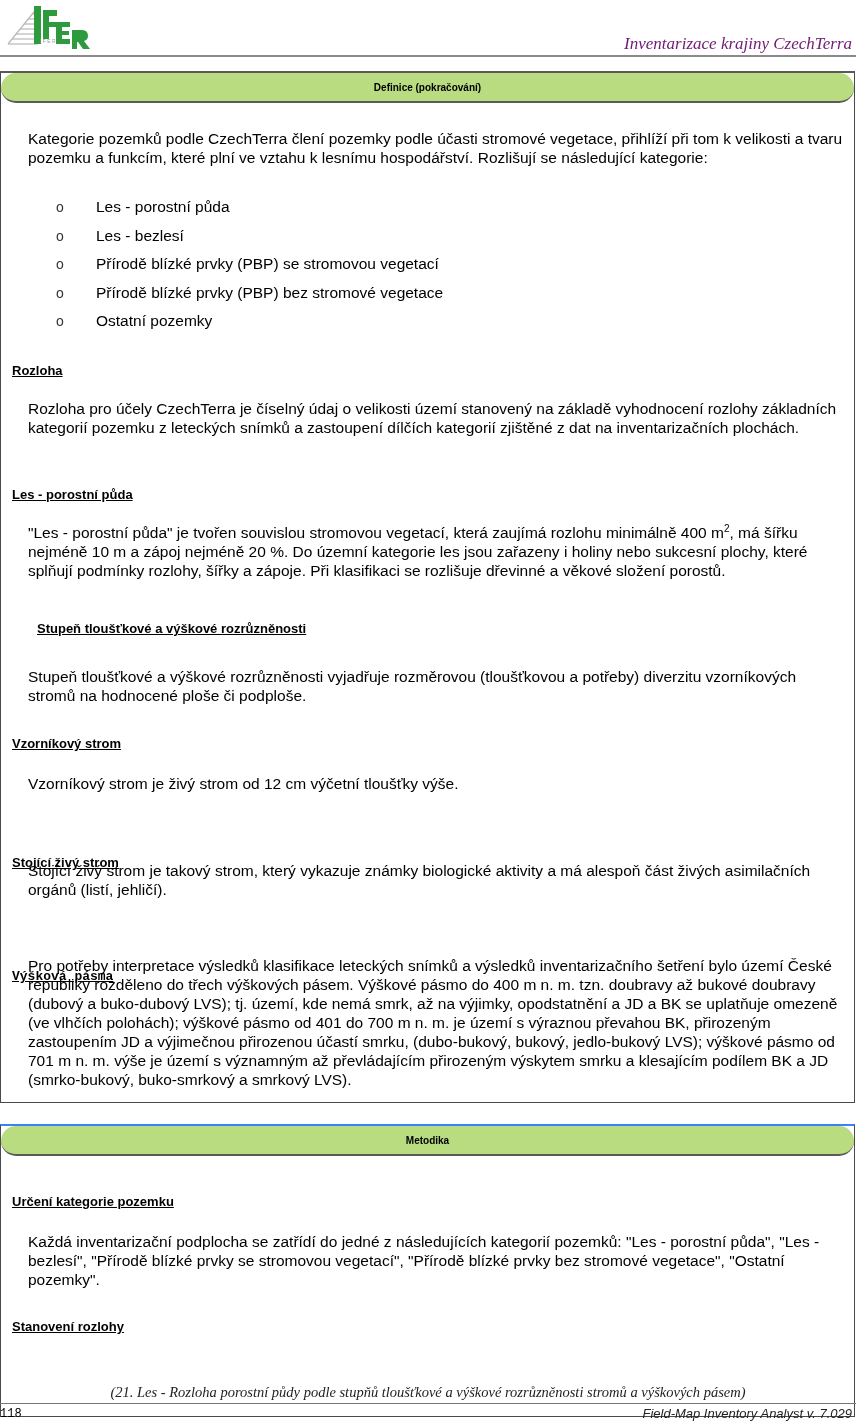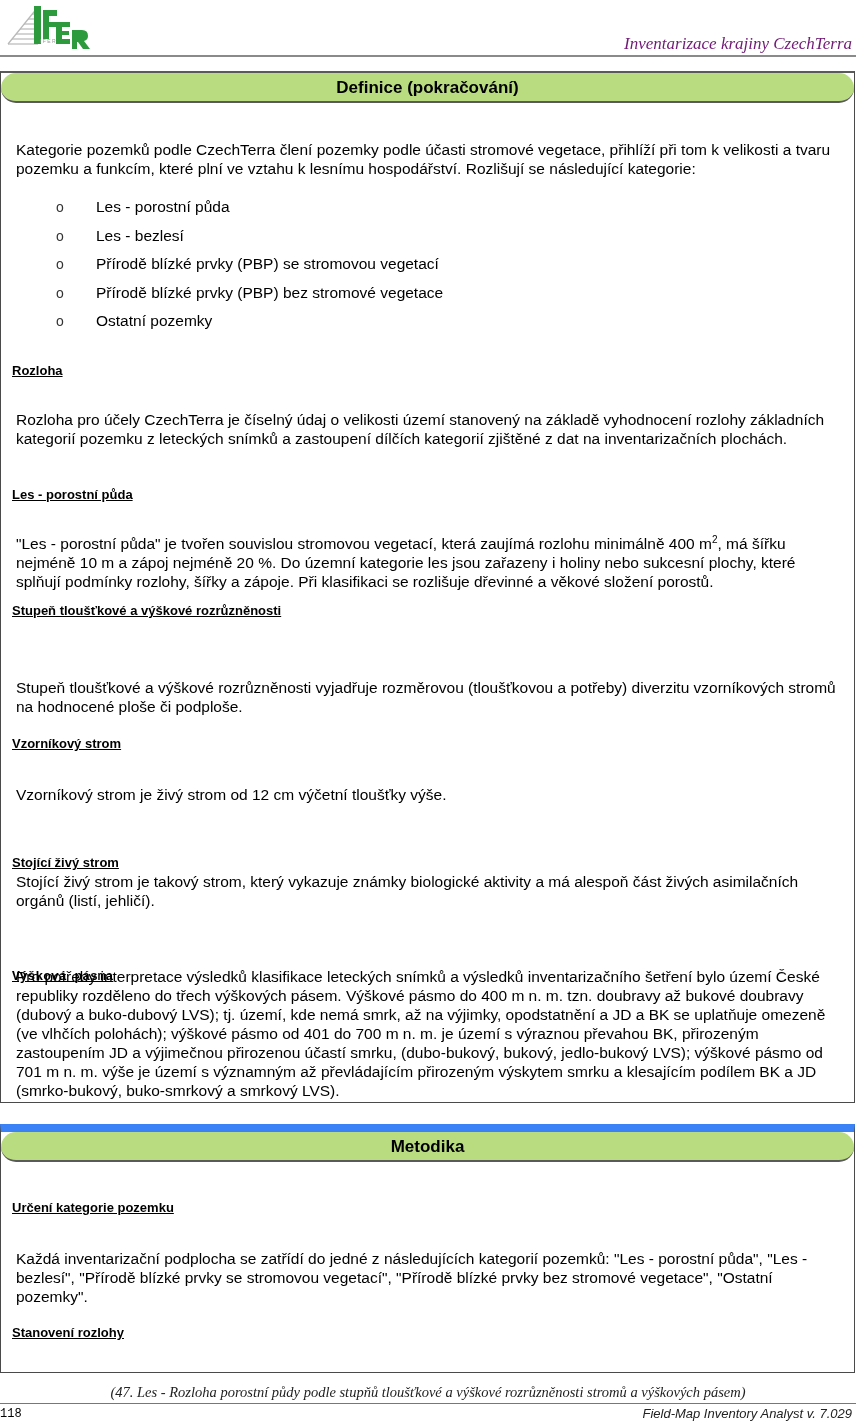--- a/index.html
+++ b/index.html
@@ -12,27 +12,27 @@
       font-family: "Liberation Serif", serif; font-style: italic; font-size: 17px; color: #701a75;
     }
     .header-rule { position: absolute; left: 0; right: 0; top: 55px; height: 2px; background: #8a8a8a; }
 
     .box {
       position: absolute; left: 0; width: 855px;
       border: 1px solid #4a4a4a; background: #fff;
     }
     .box-head {
       height: 30px; background: #b9dc80; border-bottom: 2px solid #5a5a5a;
-      text-align: center; font-weight: bold; font-size: 17px; line-height: 29px; border-radius: 15px;
+      text-align: center; font-weight: bold; font-size: 10px; line-height: 29px; border-radius: 15px;
     }
     .box1 { top: 71px; height: 1032px; border-top: 2px solid #5a5a5a; }
-    .box2 { top: 1124px; height: 249px; border-top: 8px solid #3b82f6; }
+    .box2 { top: 1124px; height: 293px; border-top: 2px solid #3b82f6; }
 
     .content { position: absolute; left: 11px; right: 10px; font-size: 15.5px; line-height: 19px; }
-    .p { position: absolute; left: 4px; right: 0; margin-top: 11px; }
+    .p { position: absolute; left: 16px; right: 0; }
     .h {
       position: absolute; left: 0; font-weight: bold; text-decoration: underline;
       font-size: 13px; line-height: 19px;
     }
     .bullets { position: absolute; left: 0; right: 0; }
     .bullet { position: absolute; left: 0; height: 20px; font-size: 15.5px; line-height: 20px; white-space: nowrap; }
     .bullet .mark { position: absolute; left: 44px; font-size: 14px; color: #333; }
     .bullet .txt { position: absolute; left: 84px; }
     sup { font-size: 10px; line-height: 0; }
 
@@ -94,21 +94,21 @@
         <span class="txt">Ostatní pozemky</span>
       </div>
     </div>
 
     <div class="h" style="top:232px;">Rozloha</div>
     <div class="p" style="top:270px;">Rozloha pro účely CzechTerra je číselný údaj o velikosti území stanovený na základě vyhodnocení rozlohy základních kategorií pozemku z leteckých snímků a zastoupení dílčích kategorií zjištěné z dat na inventarizačních plochách.</div>
 
     <div class="h" style="top:356px;">Les - porostní půda</div>
     <div class="p" style="top:394px;"><span>"Les - porostní půda" je tvořen souvislou stromovou vegetací, která zaujímá rozlohu minimálně 400 m</span><sup>2</sup><span>, má šířku nejméně 10 m a zápoj nejméně 20 %. Do územní kategorie les jsou zařazeny i holiny nebo sukcesní plochy, které splňují podmínky rozlohy, šířky a zápoje. Při klasifikaci se rozlišuje dřevinné a věkové složení porostů.</span></div>
 
-    <div class="h" style="top:472px;">Stupeň tloušťkové a výškové rozrůzněnosti</div>
+    <div class="h" style="top:490px;margin-left:25px;">Stupeň tloušťkové a výškové rozrůzněnosti</div>
     <div class="p" style="top:538px;">Stupeň tloušťkové a výškové rozrůzněnosti vyjadřuje rozměrovou (tloušťkovou a potřeby) diverzitu vzorníkových stromů na hodnocené ploše či podploše.</div>
 
     <div class="h" style="top:605px;">Vzorníkový strom</div>
     <div class="p" style="top:645px;">Vzorníkový strom je živý strom od 12 cm výčetní tloušťky výše.</div>
 
     <div class="h" style="top:692px;margin-top:32px;">Stojící živý strom</div>
     <div class="p" style="top:732px;">Stojící živý strom je takový strom, který vykazuje známky biologické aktivity a má alespoň část živých asimilačních orgánů (listí, jehličí).</div>
 
     <div class="h" style="top:838px;font-family:Liberation Mono, monospace;">Výšková pásma</div>
     <div class="p" style="top:827px;">Pro potřeby interpretace výsledků klasifikace leteckých snímků a výsledků inventarizačního šetření bylo území České republiky rozděleno do třech výškových pásem. Výškové pásmo do 400 m n. m. tzn. doubravy až bukové doubravy  (dubový a buko-dubový LVS); tj. území, kde nemá smrk, až na výjimky, opodstatnění a JD a BK se uplatňuje omezeně (ve vlhčích polohách); výškové pásmo od 401 do 700 m n. m. je území s výraznou převahou BK, přirozeným zastoupením JD a výjimečnou přirozenou účastí smrku, (dubo-bukový, bukový, jedlo-bukový LVS); výškové pásmo od 701 m n. m. výše je území s významným až převládajícím přirozeným výskytem smrku a klesajícím podílem BK a JD (smrko-bukový, buko-smrkový a smrkový LVS).</div>
@@ -117,16 +117,16 @@
 
 <div class="box box2">
   <div class="box-head">Metodika</div>
   <div class="content" style="top:66px;">
     <div class="h" style="top:0;">Určení kategorie pozemku</div>
     <div class="p" style="top:40px;">Každá inventarizační podplocha se zatřídí do jedné z následujících kategorií pozemků: "Les - porostní půda", "Les - bezlesí", "Přírodě blízké prvky se stromovou vegetací", "Přírodě blízké prvky bez stromové vegetace", "Ostatní pozemky".</div>
     <div class="h" style="top:125px;text-align:center;">Stanovení rozlohy</div>
   </div>
 </div>
 
-<div class="caption">(47. Les - Rozloha porostní půdy podle stupňů tloušťkové a výškové rozrůzněnosti stromů a výškových pásem)</div>
+<div class="caption">(21. Les - Rozloha porostní půdy podle stupňů tloušťkové a výškové rozrůzněnosti stromů a výškových pásem)</div>
 <div class="footer-rule"></div>
 <div class="page-number">118</div>
 <div class="footer-product">Field-Map Inventory Analyst v. 7.029</div>
 
 </body></html>

